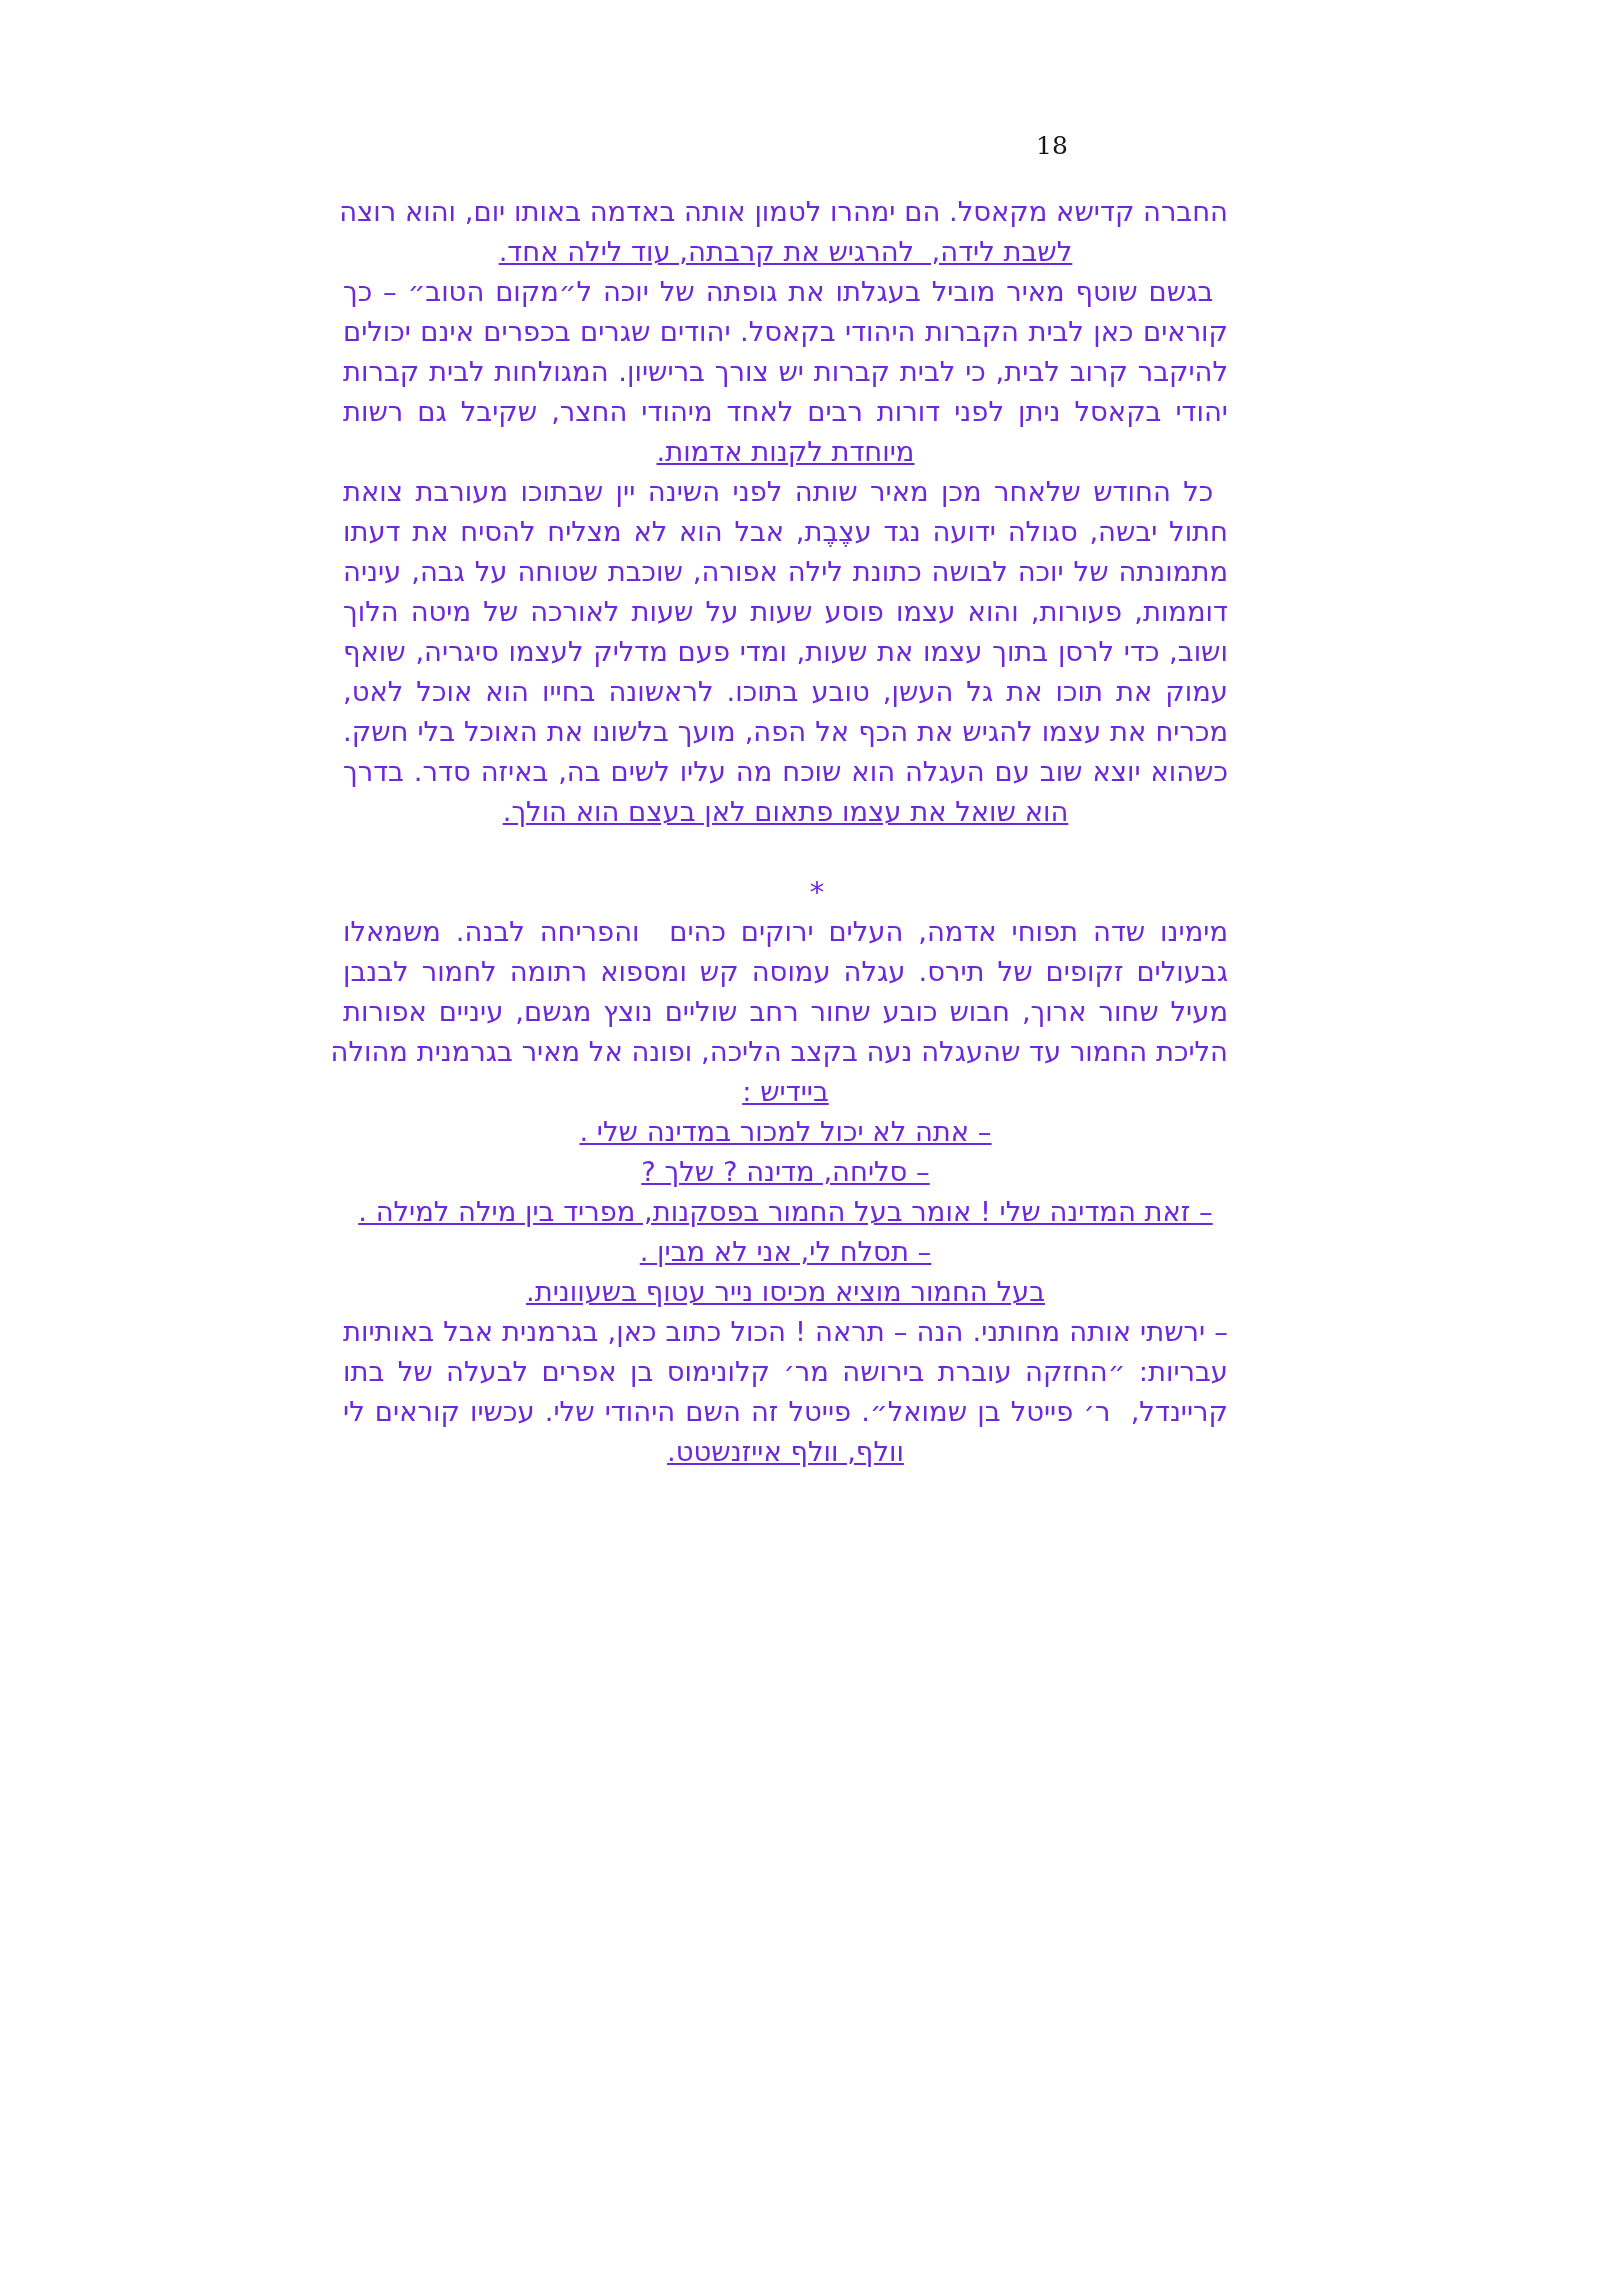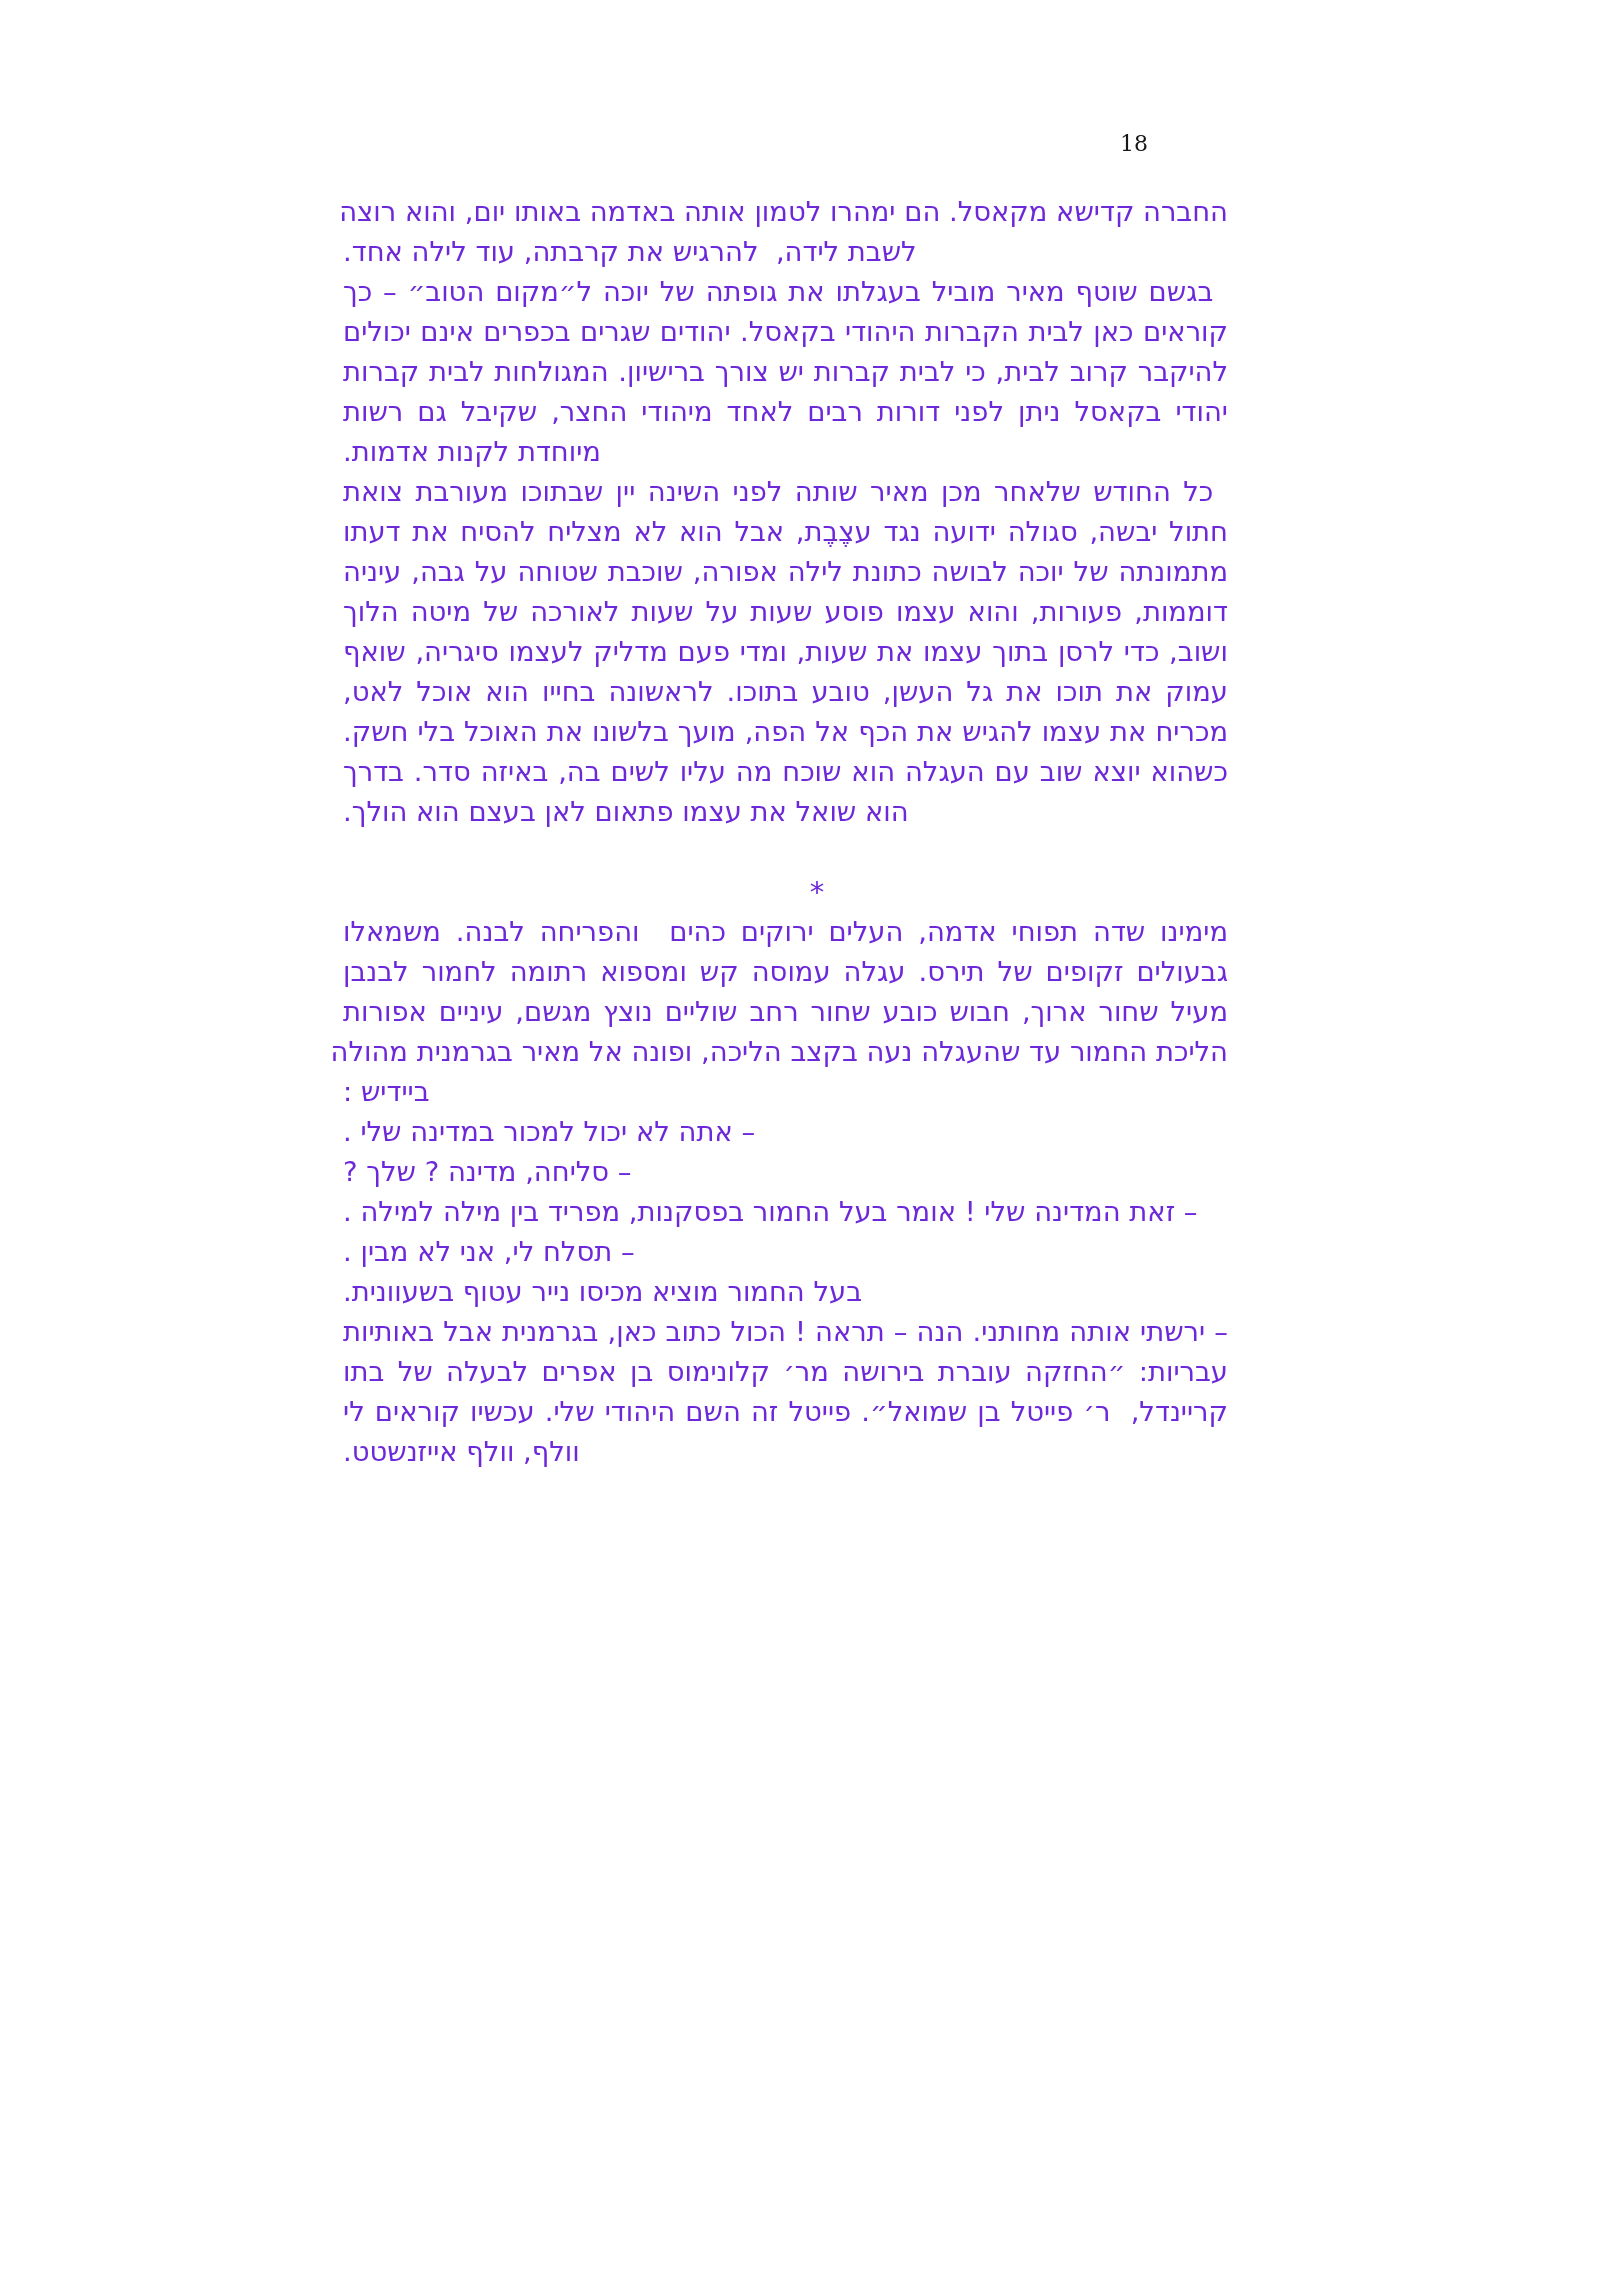--- a/index.html
+++ b/index.html
@@ -16,23 +16,23 @@
   .page {
     position: absolute;
     inset: 0;
     background: #ffffff;
   }
   .page-number {
     position: absolute;
     top: 131px;
     right: 389px;
     width: 196px;
-    text-align: center;
+    text-align: left;
     font-family: "DejaVu Serif", "Liberation Serif", serif;
-    font-size: 22px;
+    font-size: 25px;
     color: #161616;
     direction: ltr;
   }
   .text-block {
     position: absolute;
     top: 192px;
     right: 393px;
     width: 885px;
     direction: rtl;
     font-family: "DejaVu Sans", "Liberation Sans", sans-serif;
@@ -45,21 +45,22 @@
     height: 40px;
     white-space: nowrap;
     overflow: visible;
   }
   .line.justify {
     text-align: justify;
     text-align-last: justify;
     text-justify: inter-word;
   }
   .line.right {
-    text-align: left;
+    text-align: center;
+    text-decoration: underline;
   }
   .line.center {
     text-align: center;
     padding-left: 63px; 
     font-size: 29px;
   }
   .line.blank {
     
   }
 </style>

